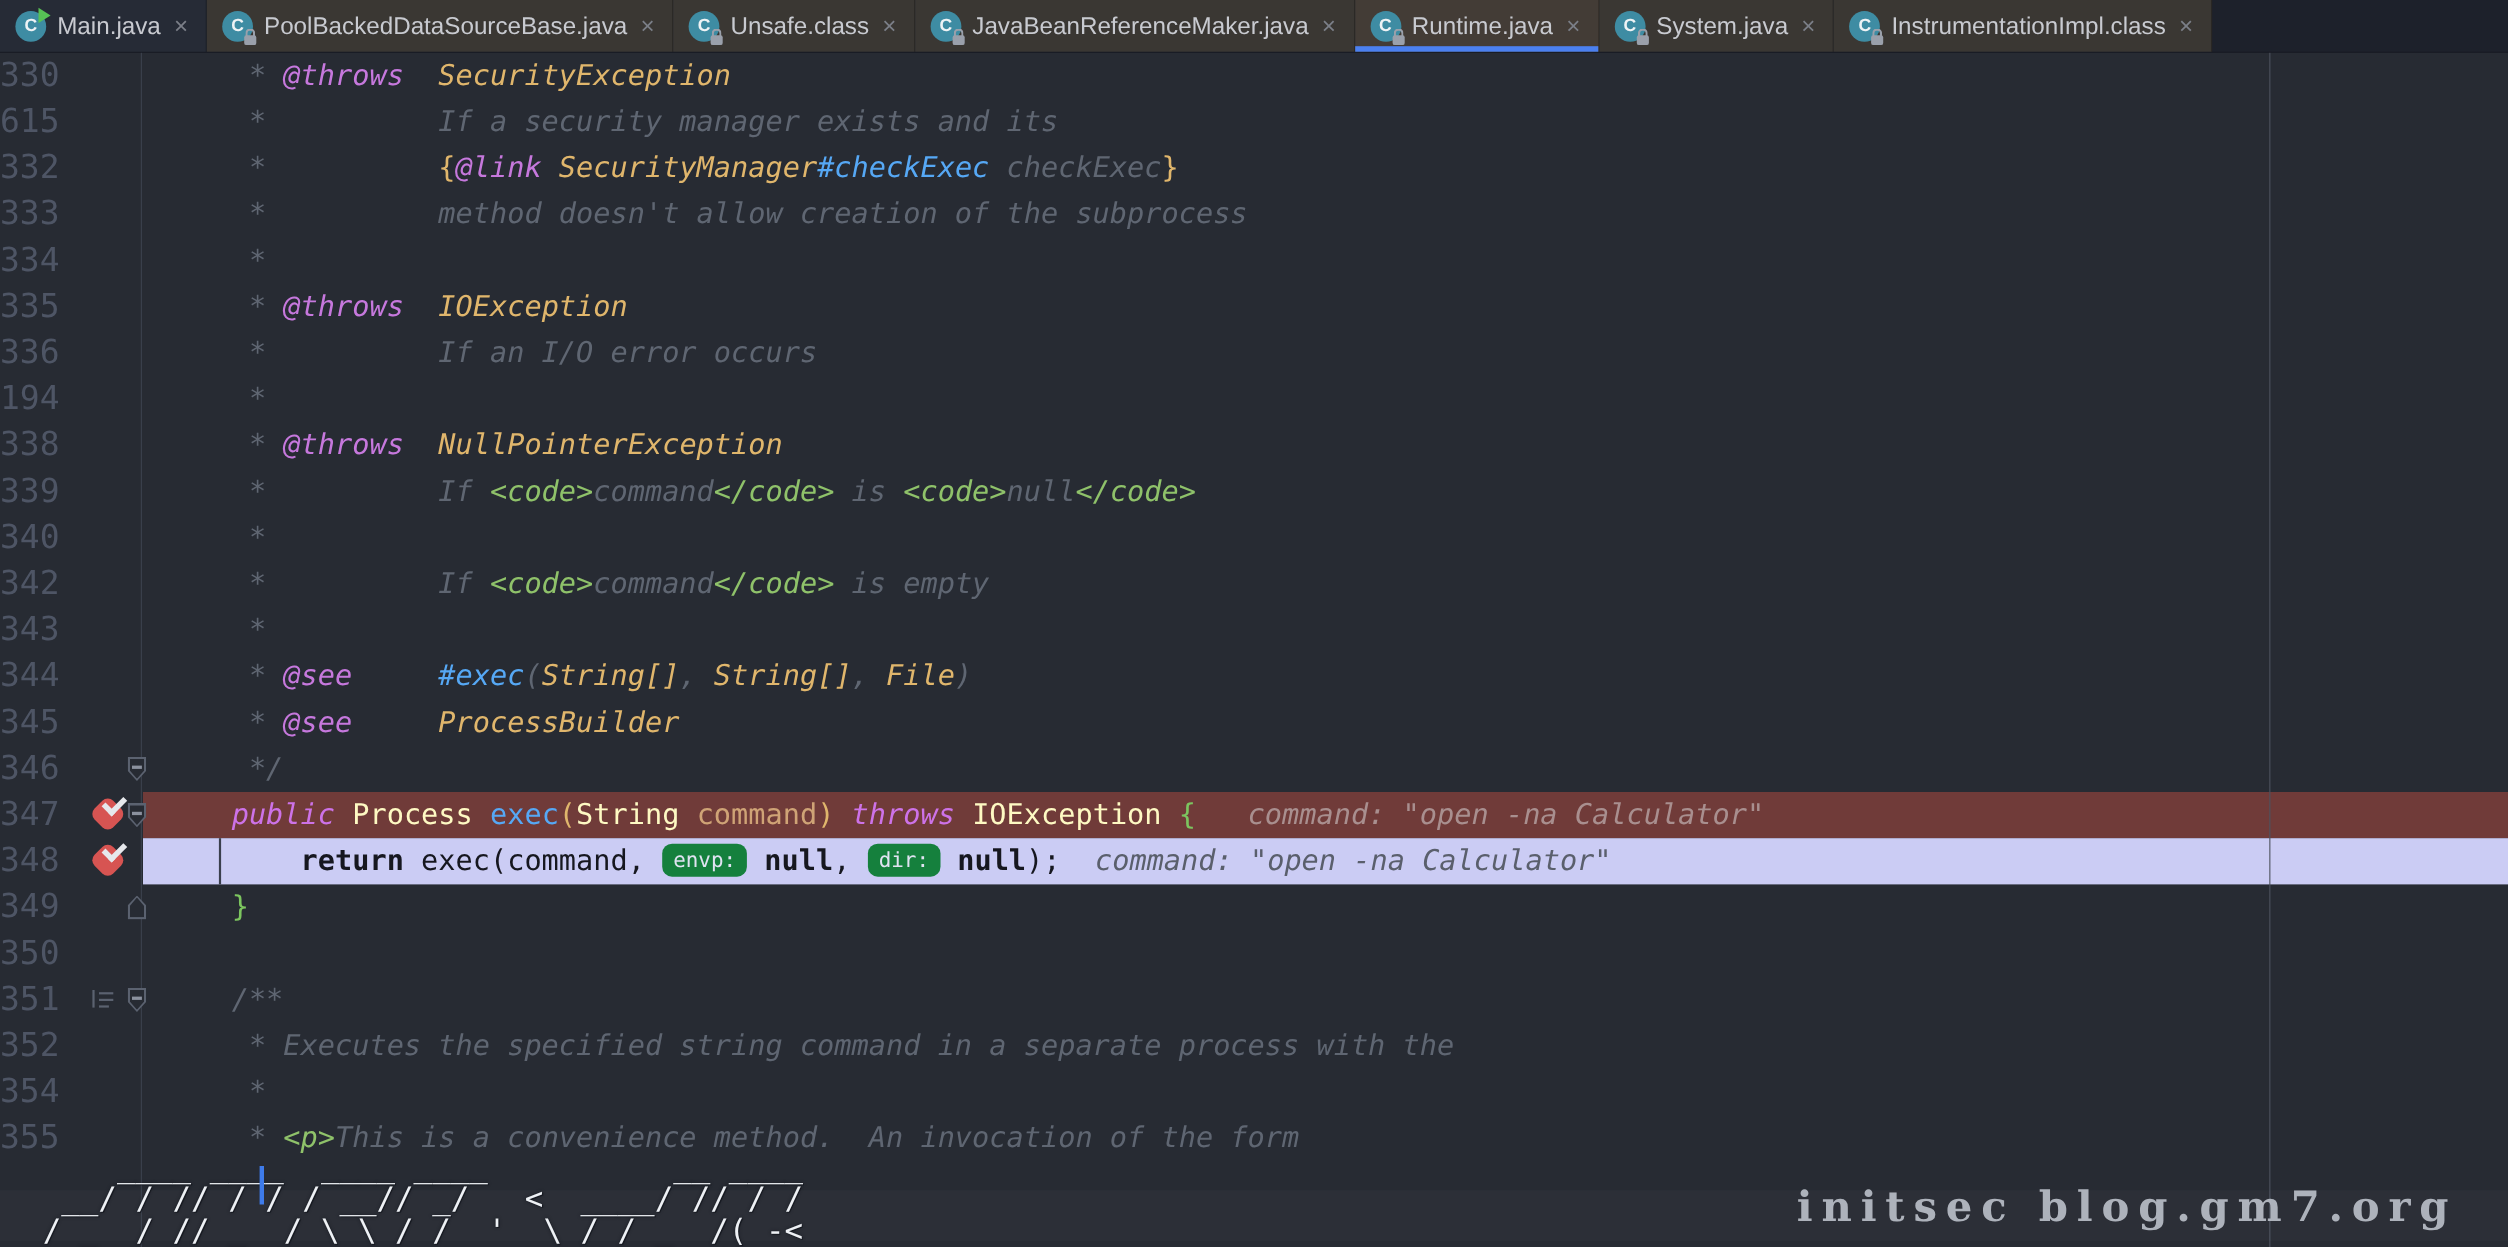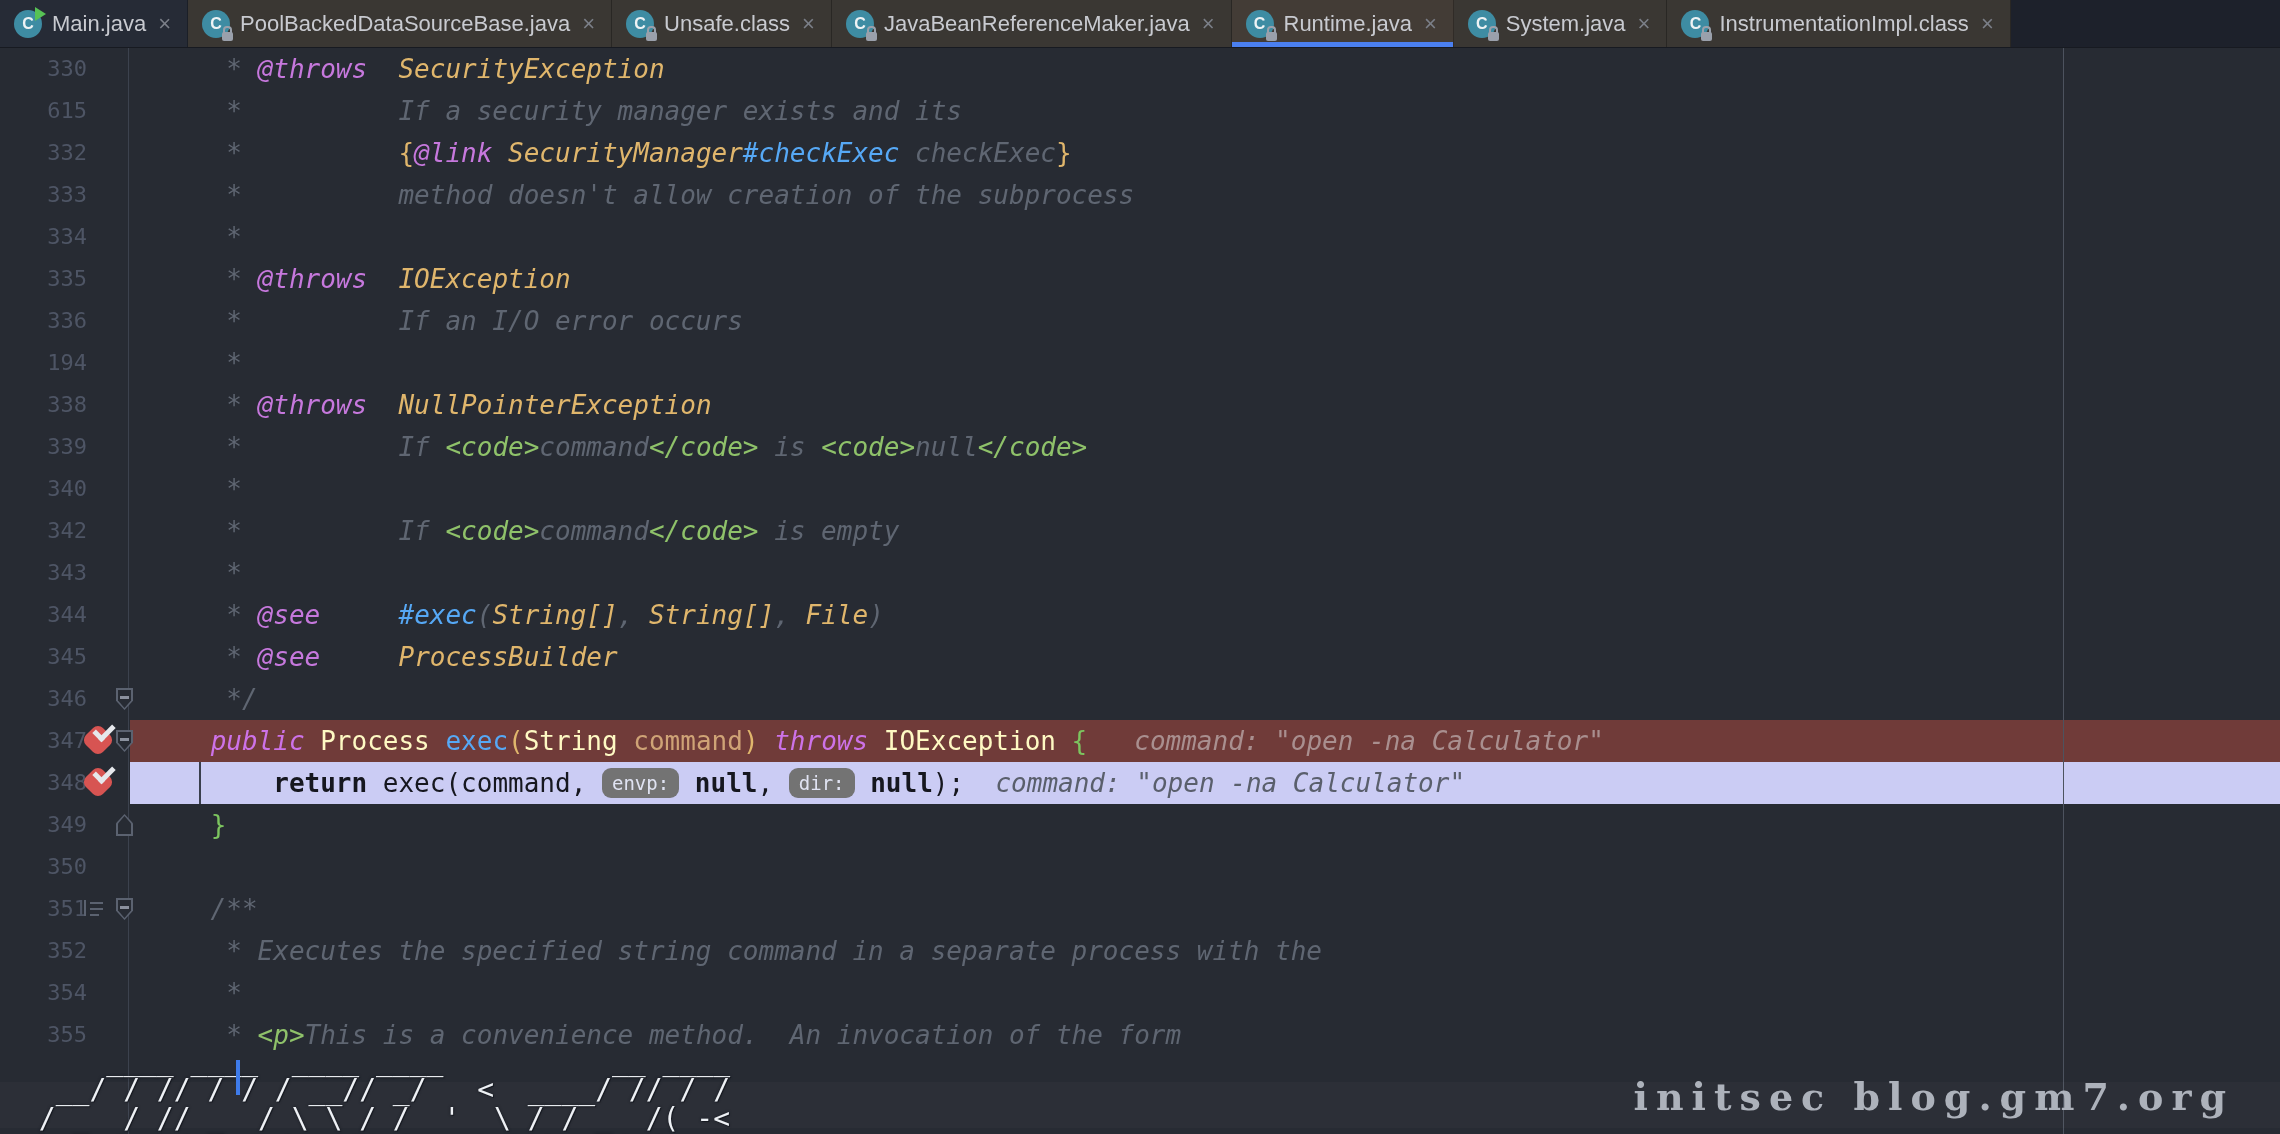--- a/index.html
+++ b/index.html
@@ -30,42 +30,42 @@
   #editor{position:absolute;left:0;top:48px;width:2280px;height:1086px;background:#272b33;}
   .vline{position:absolute;top:0;bottom:0;width:1px;}
   #gutterline{left:128px;background:#3c424e;z-index:1;}
   #guideline{left:2063px;background:#4d535f;z-index:3;}
 
   .row{position:relative;height:42px;}
   .row .band{position:absolute;left:130px;right:0;top:0;bottom:0;z-index:0;}
   .row.bg-red .band{background:#703b39;}
   .row.bg-lav .band{background:#cbccf4;}
   .ln{position:absolute;left:0;top:0;width:54px;text-align:right;z-index:2;
-      font-family:"DejaVu Sans Mono",monospace;font-size:22px;line-height:42px;color:#4e5565;padding-left:33px;}
+      font-family:"DejaVu Sans Mono",monospace;font-size:30px;line-height:42px;color:#4e5565;}
   .code{position:absolute;left:148px;top:0;margin:0;z-index:2;white-space:pre;
         font-family:"DejaVu Sans Mono",monospace;font-size:26px;line-height:42px;color:#a9b2c0;}
 
   .s-cm{color:#5f6672;font-style:italic}
   .s-tag{color:#c678dd;font-style:italic}
   .s-jtyp{color:#e0b66c;font-style:italic}
   .s-gold{color:#e0b66c}
   .s-link{color:#56a8f5;font-style:italic}
   .s-code{color:#8fc26a;font-style:italic}
   .s-kw{color:#cd72e8;font-style:italic}
   .s-typ{color:#fef9c3}
   .s-fn{color:#56a8f5}
   .s-par{color:#cfa376}
   .s-brace{color:#7cc55f}
   .s-pl{color:#a9b2c0}
   .s-hintR{color:#a98f8f;font-style:italic}
   .s-hintL{color:#5a5f6c;font-style:italic}
   .s-dk{color:#16171f}
   .s-dkw{color:#16171f;font-weight:bold}
 
-  .badge{display:inline-block;background:#737373;color:#e0e3f2;border-radius:9px;
+  .badge{display:inline-block;background:#15803d;color:#e0e3f2;border-radius:9px;
          padding:0 10px;font-size:19px;line-height:30px;vertical-align:middle;
          font-family:"DejaVu Sans Mono",monospace;font-style:normal;transform:translateY(-2px);text-align:center;}
 
   
   .bp{position:absolute;left:86px;top:8px;width:24px;height:24px;z-index:2;}
   .bp .dia{position:absolute;inset:0;background:#d75452;border-radius:7px;transform:rotate(45deg);}
   .bp .chk{position:absolute;right:-4px;top:-4px;width:15px;height:8px;
            border-left:5px solid #e6e8ec;border-bottom:5px solid #e6e8ec;transform:rotate(-45deg);}
   .pent{position:absolute;left:116px;top:10px;width:17px;height:22px;z-index:2;background:#5b6270;}
   .pent.down{clip-path:polygon(0 0,100% 0,100% 58%,50% 100%,0 58%);}

